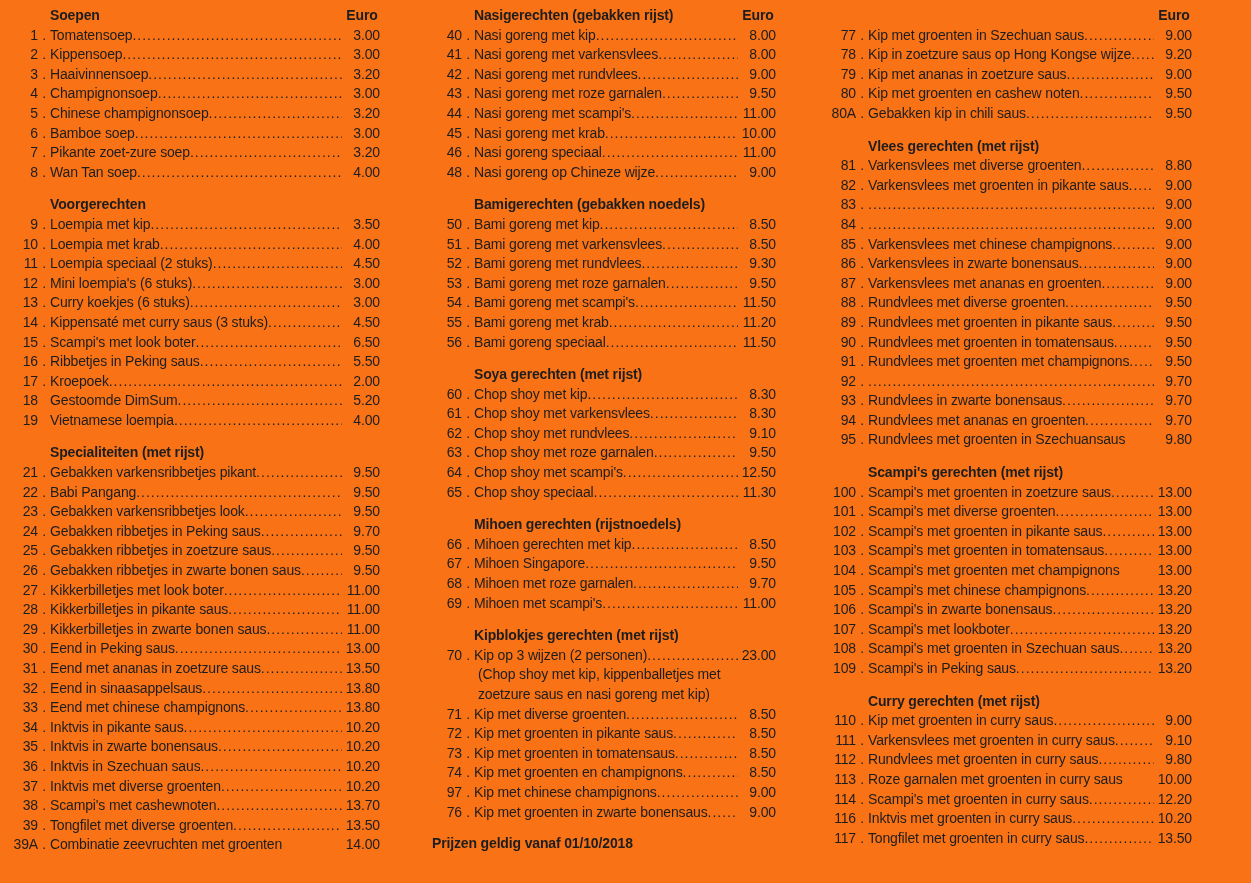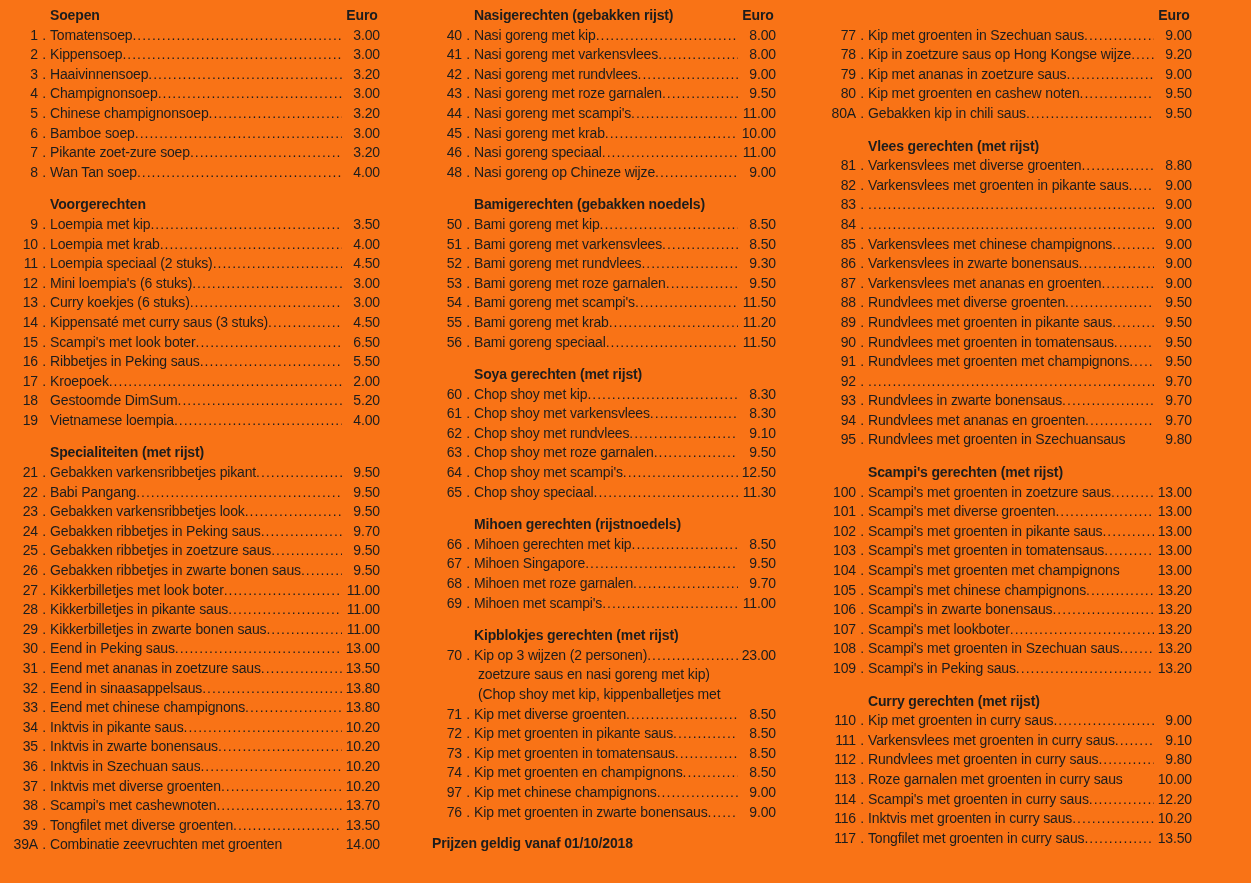--- a/index.html
+++ b/index.html
@@ -535,22 +535,22 @@
         <div class="hrow">
           <span class="stitle">Kipblokjes gerechten (met rijst)</span>
         </div>
         <div class="row">
           <span class="num">70</span>
           <span class="sepr">.</span>
           <span class="iname">Kip op 3 wijzen (2 personen)</span>
           <span class="dots">................................................................................................................................................................</span>
           <span class="price">23.00</span>
         </div>
+        <div class="note">(Chop shoy met kip, kippenballetjes met</div>
         <div class="note">zoetzure saus en nasi goreng met kip)</div>
-        <div class="note">(Chop shoy met kip, kippenballetjes met</div>
         <div class="row">
           <span class="num">71</span>
           <span class="sepr">.</span>
           <span class="iname">Kip met diverse groenten</span>
           <span class="dots">................................................................................................................................................................</span>
           <span class="price">8.50</span>
         </div>
         <div class="row">
           <span class="num">72</span>
           <span class="sepr">.</span>

